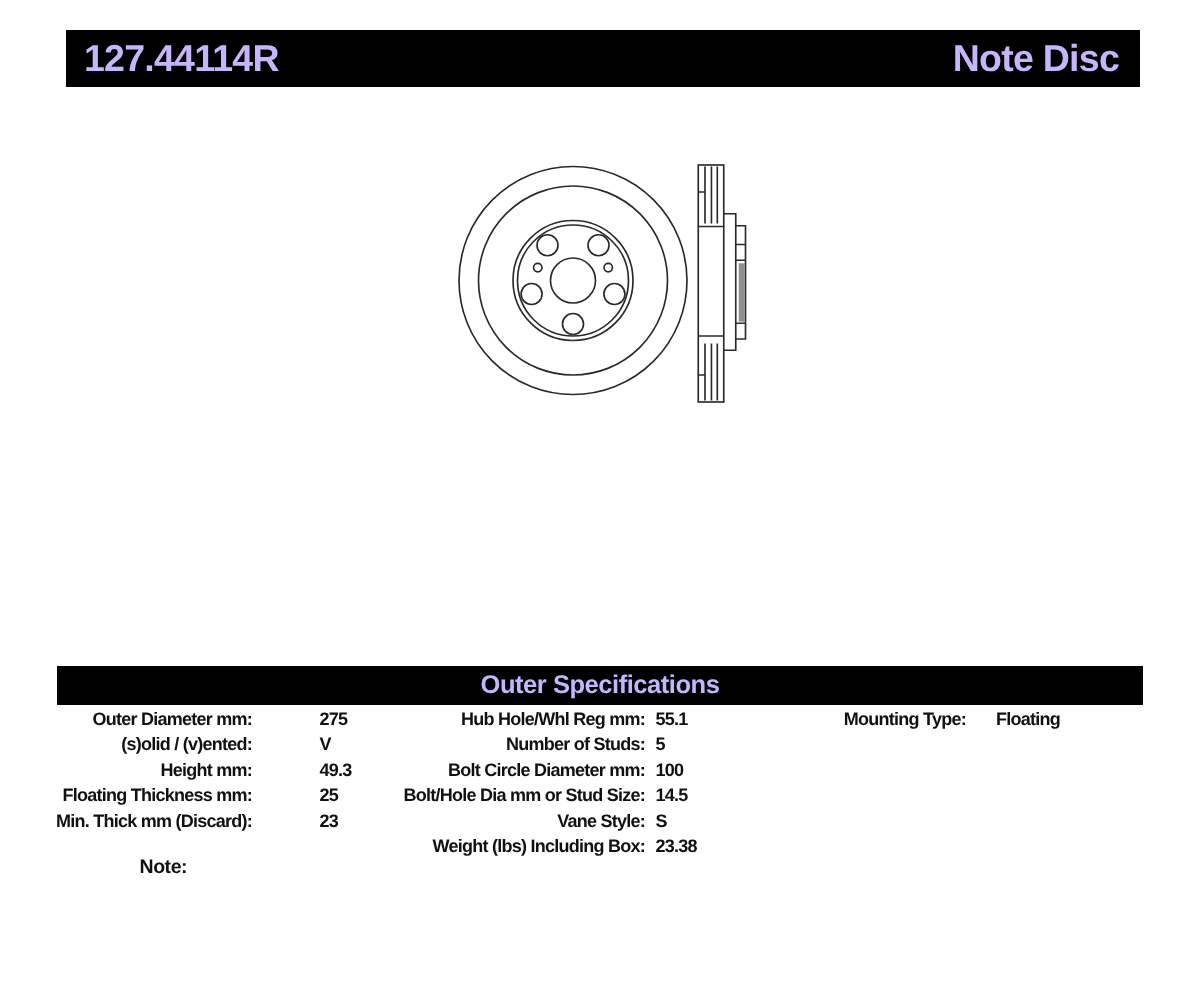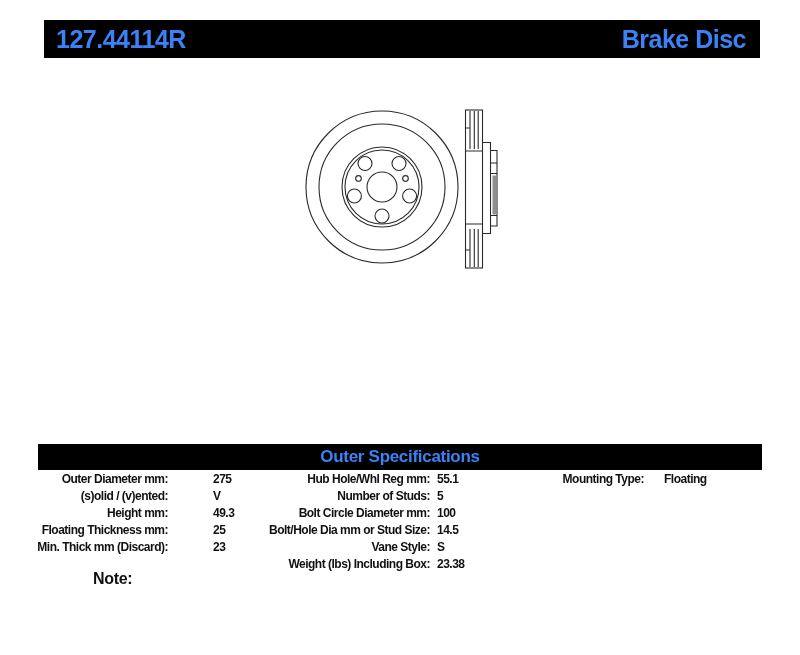--- a/index.html
+++ b/index.html
@@ -7,21 +7,21 @@
     position:relative;
     width:800px;height:655px;
     background:#ffffff;
     font-family:"Liberation Sans","DejaVu Sans",sans-serif;
     color:#111111;
     overflow:hidden;
   }
   .bar{
     position:absolute;
     background:#000000;
-    color:#3b82f6;
+    color:#c4b5fd;
     box-sizing:border-box;
   }
   .header-bar{
     left:44px;top:20px;width:716px;height:38px;
     display:flex;justify-content:space-between;align-items:center;
     padding:0 14px 0 12px;
     font-weight:bold;font-size:25px;letter-spacing:-0.5px;
   }
   .spec-bar{
     left:38px;top:444px;width:724px;height:26px;
@@ -43,32 +43,32 @@
     line-height:15px;
   }
   .col-left  .spec-label{right:130px;}
   .col-left  .spec-value{left:137px;margin-left:38px;}
   .col-middle .spec-label{right:115px;}
   .col-middle .spec-value{left:152px;}
   .col-right .spec-label{right:96px;}
   .col-right .spec-value{left:124px;}
   .note{
     position:absolute;left:93px;top:570px;
-    font-weight:bold;font-size:16px;letter-spacing:-0.3px;
+    font-weight:bold;font-size:13px;letter-spacing:-0.3px;
   }
   .ln{stroke:#2a2a2a;stroke-width:1.1;fill:none;}
 </style>
 </head>
 <body>
 
 <div class="page">
 
   <div class="bar header-bar">
     <span>127.44114R</span>
-    <span>Brake Disc</span>
+    <span>Note Disc</span>
   </div>
 
   <svg class="drawing-svg" viewBox="280 92 245 200">
 
     <g>
       <circle class="ln" cx="382" cy="187" r="76"></circle>
       <circle class="ln" cx="382" cy="187" r="63"></circle>
       <circle class="ln" cx="382" cy="187" r="40"></circle>
       <circle class="ln" cx="382" cy="187" r="37"></circle>
       <circle class="ln" cx="382" cy="187" r="15"></circle>

